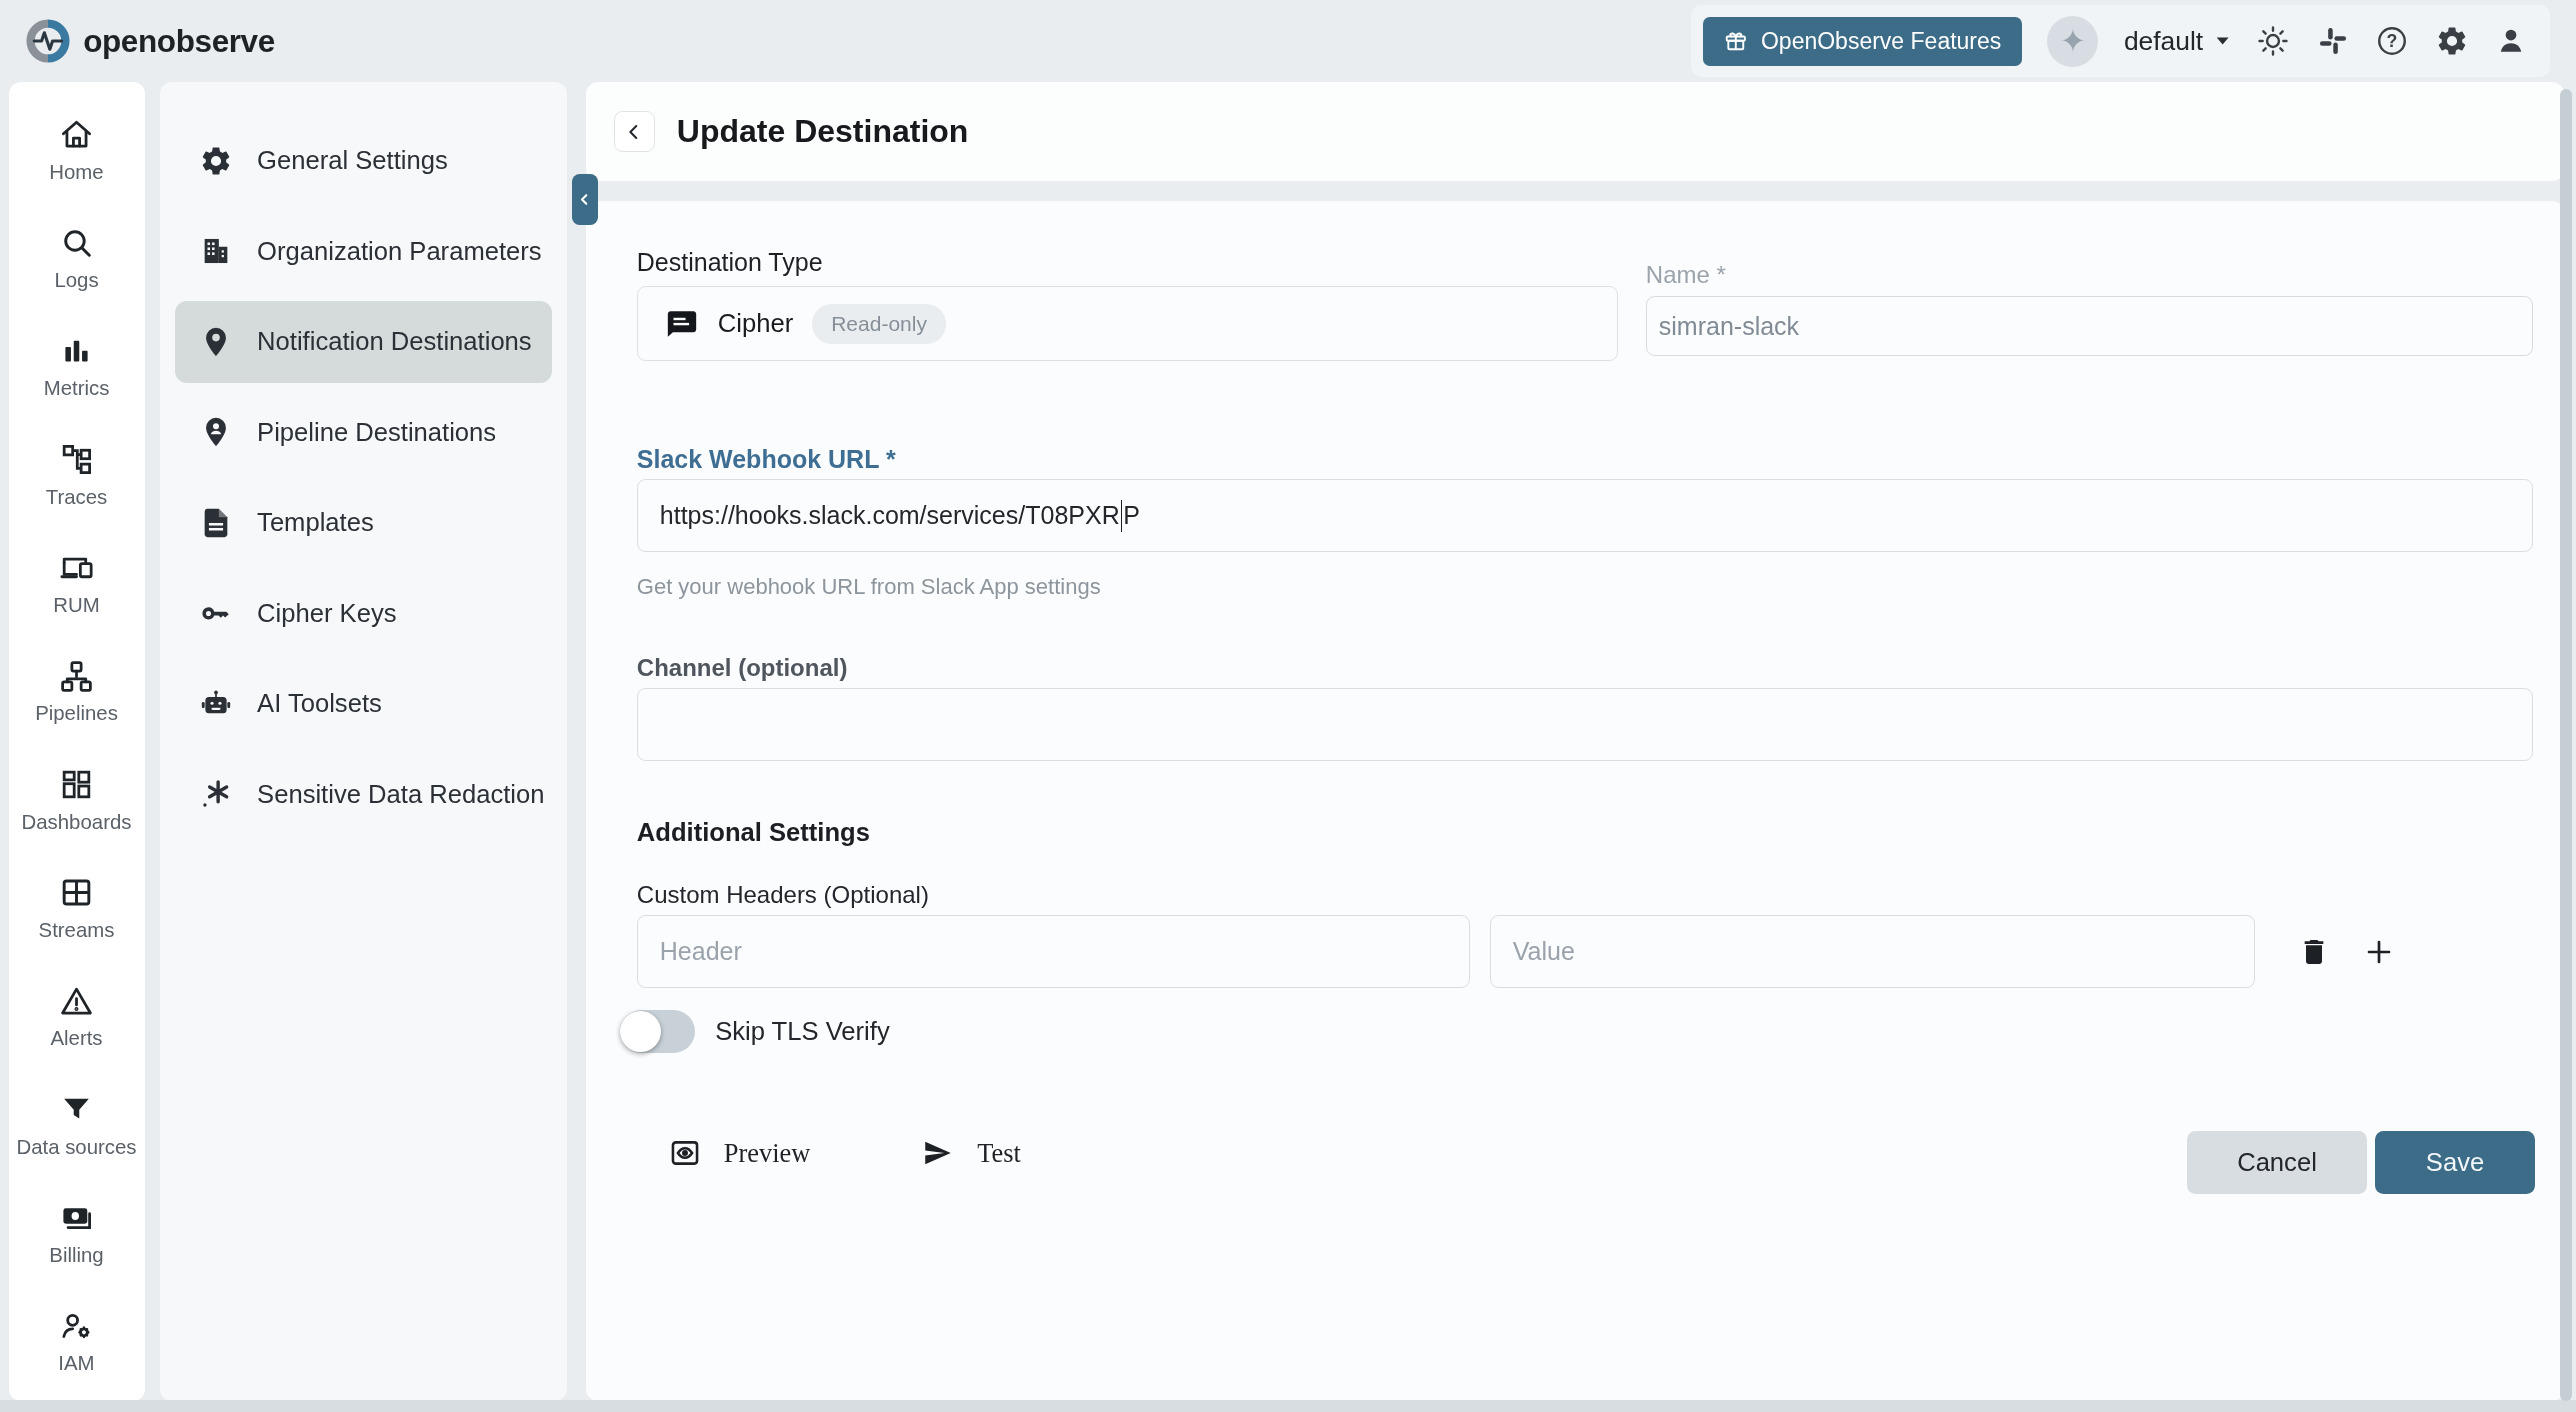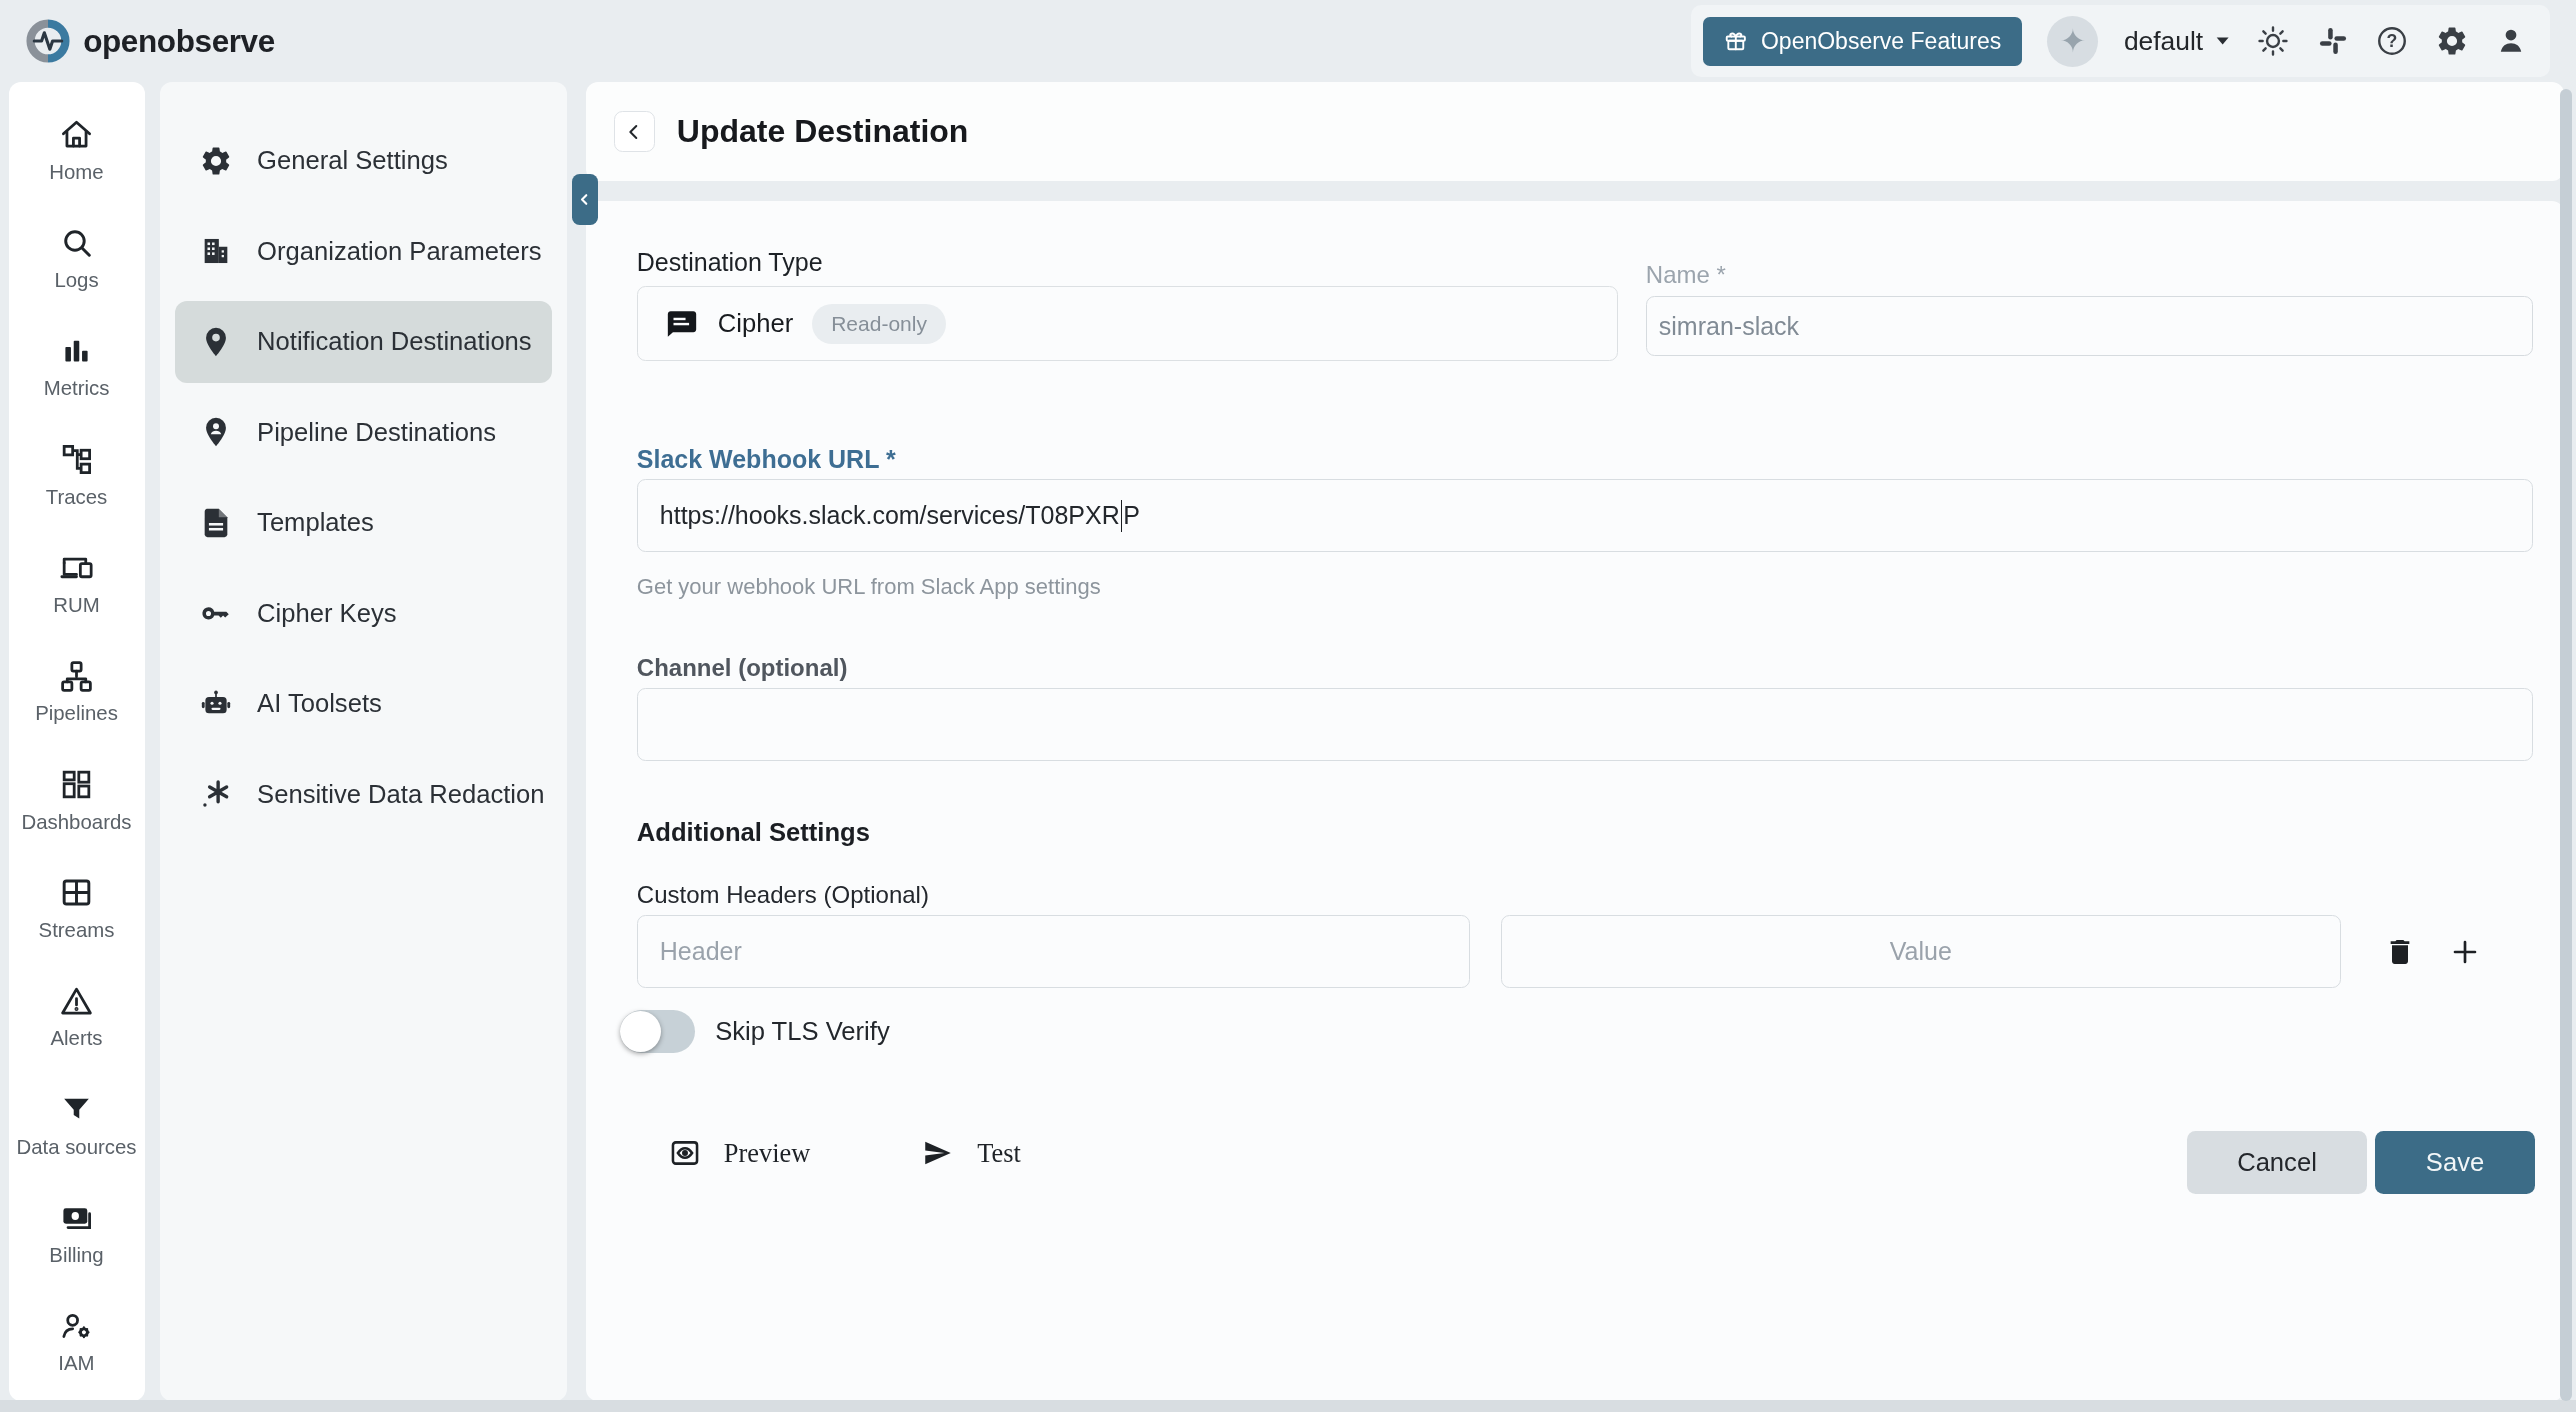--- a/index.html
+++ b/index.html
@@ -138,21 +138,21 @@
   .headers-row {
     position:absolute; left:51px; right:31px; top:714px; height:73px;
     display:flex; align-items:center;
   }
   .hv-input {
     height:73px; border:0.9px solid #d8dde1; border-radius:8.5px; background:transparent;
     font-family:inherit; font-size:25px; color:#23272c; padding:0 22px; outline:none;
   }
   .hv-input::placeholder, .channel-input::placeholder { color:#9aa2ab; opacity:1; }
   .hv-header { width:833px; }
-  .hv-value  { width:840px; margin-left:31px;text-align:center; }
+  .hv-value  { width:765px; margin-left:20px; }
   .row-icon-btn {
     width:41px; height:41px; display:flex; align-items:center; justify-content:center;
     cursor:pointer; color:#1d2024;
   }
   .row-icon-btn svg { width:32px; height:32px; }
   .trash-btn { margin-left:39px; }
   .plus-btn  { margin-left:24px; }
 
   .tls-row { position:absolute; left:34px; top:806px; height:48px; display:flex; align-items:center; gap:20.4px; }
   .toggle {

